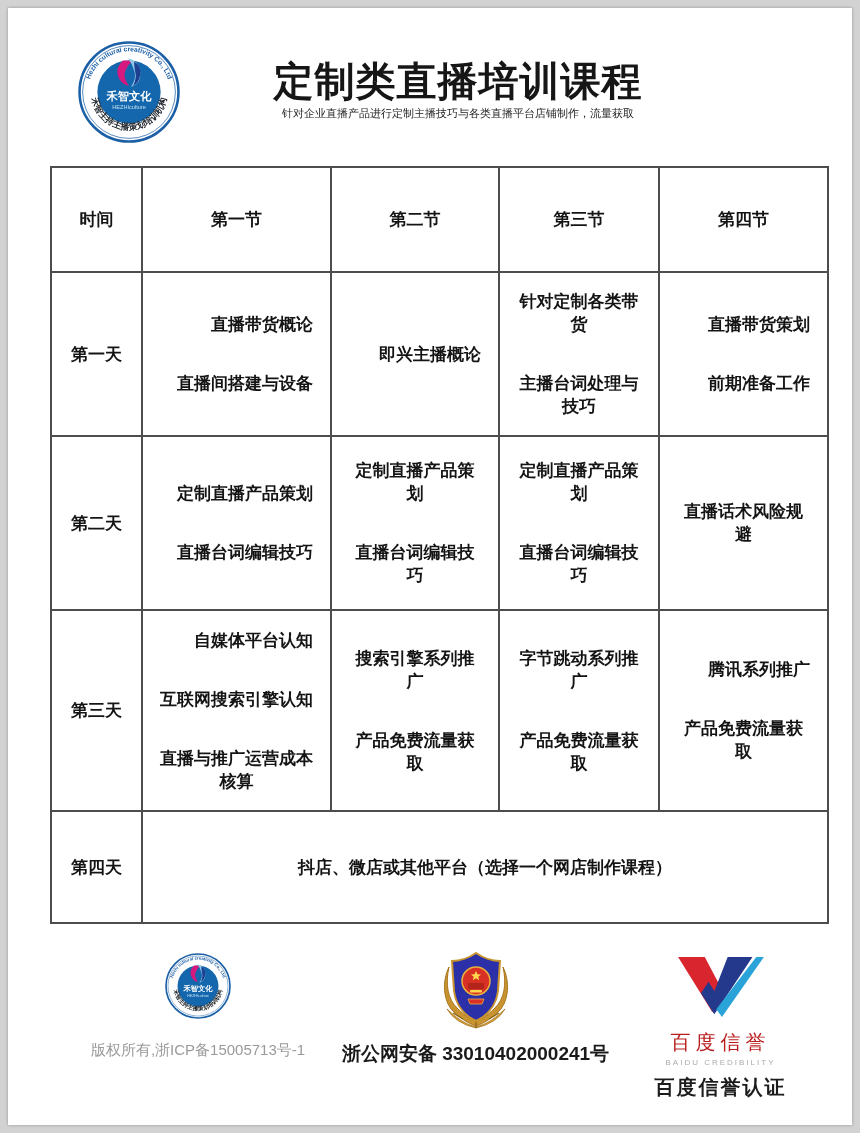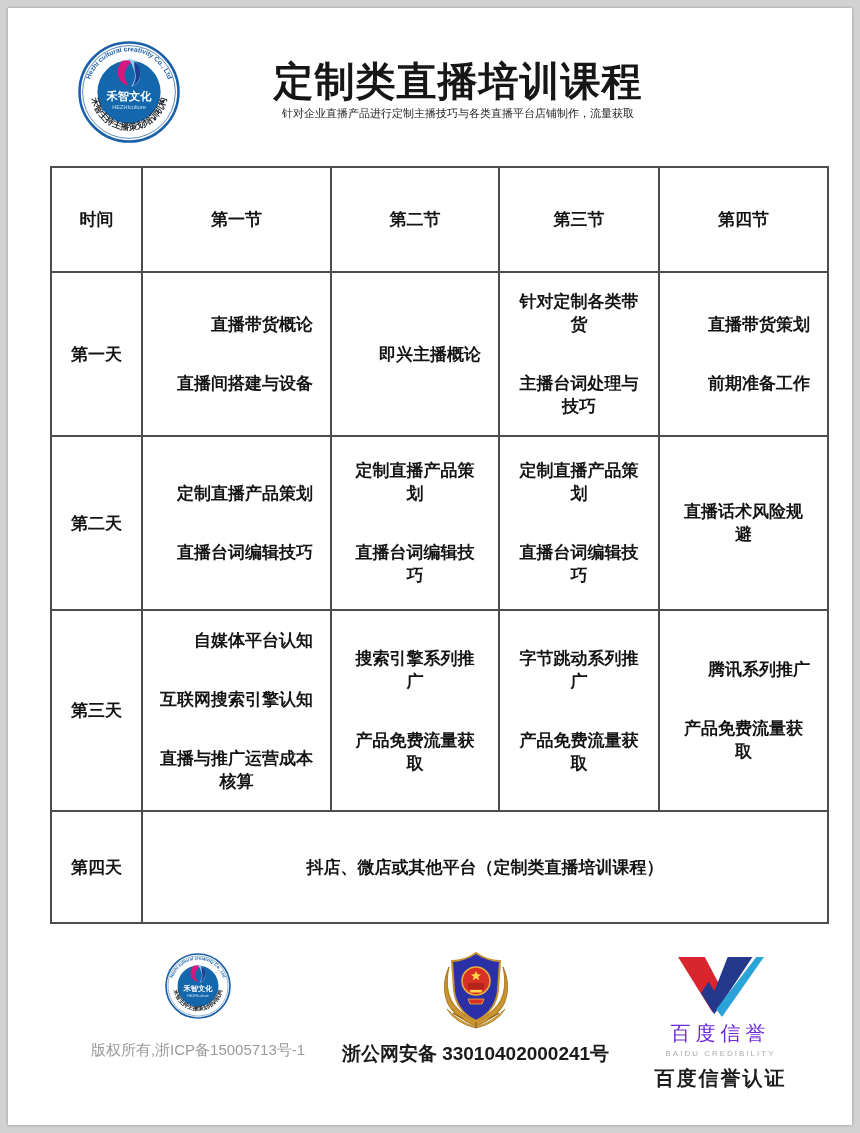--- a/index.html
+++ b/index.html
@@ -42,21 +42,21 @@
   tr.r-day4  { height:112px; }
   .cell-lines { display:flex; flex-direction:column; align-items:flex-end; gap:36px; }
   td.merged-cell { text-align:left; padding-left:8px; }
   
   .f-col { position:absolute; display:flex; flex-direction:column; align-items:center; }
   .f-left   { left:90px;  top:945px; width:200px; }
   .f-center { left:350px; top:941px; width:235px; }
   .f-right  { left:615px; top:947px; width:195px; }
   .copyright { margin-top:22px; font-size:15px; color:#9a9a9a; white-space:nowrap;text-align:center; }
   .police-no { margin-top:12px; font-size:19px; font-weight:bold; color:#1a1a1a; white-space:nowrap; }
-  .baidu-cn  { margin-top:3px; font-size:20px; color:#6d28d9; letter-spacing:5px; }
+  .baidu-cn  { margin-top:12px; font-size:20px; color:#b91c1c; letter-spacing:5px; }
   .baidu-en  { margin-top:2px; font-size:8px; color:#ababab; letter-spacing:2px; }
   .baidu-cert{ margin-top:7px; font-size:20px; font-weight:bold; color:#1c1c1c; letter-spacing:2px; }
 </style>
 </head>
 <body>
 
 <div class="page">
 
   <div class="logo-wrap">
     <svg viewBox="0 0 100 100" width="102" height="102">
@@ -179,21 +179,21 @@
       <td>
             <div class="cell-lines">
         <div>腾讯系列推广</div>
         <div>产品免费流量获取</div>
       </div>
           </td>
     </tr>
 
     <tr class="r-day4">
       <td>第四天</td>
-      <td class="merged-cell" colspan="4">抖店、微店或其他平台（定制类直播培训课程）</td>
+      <td class="merged-cell" colspan="4">抖店、微店或其他平台（选择一个网店制作课程）</td>
     </tr>
   </tbody>
     </table>
 
   <div class="f-col f-left">
     <svg viewBox="0 0 100 100" width="66" height="66">
       <defs>
         <path id="arcTopF" d="M 10,50 A 40,40 0 0 1 90,50"></path>
         <path id="arcBotF" d="M 13,50 A 37,37 0 0 0 87,50"></path>
       </defs>

